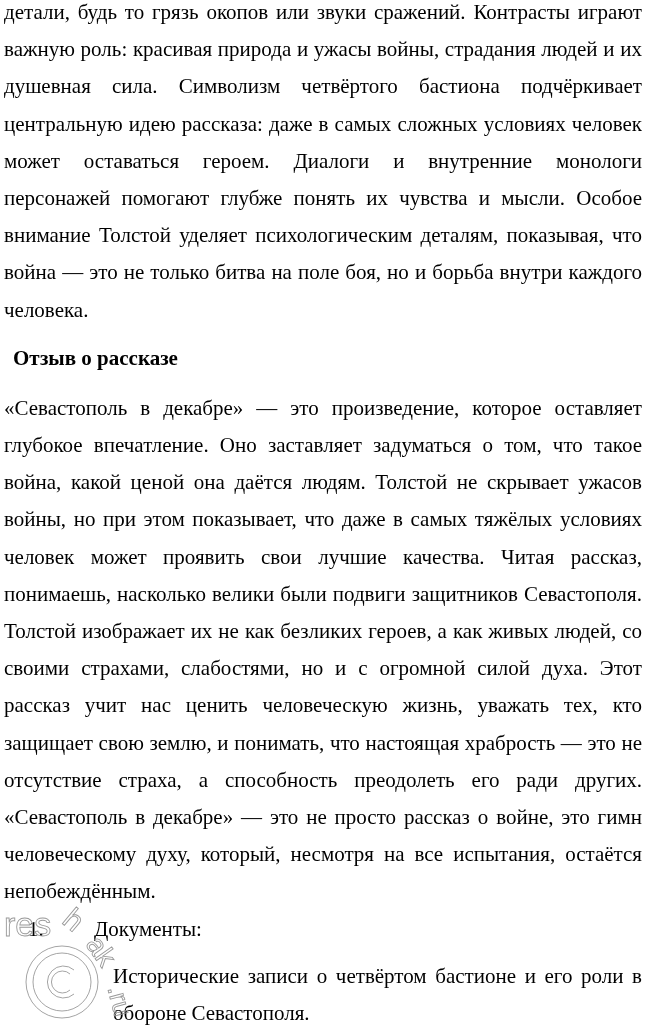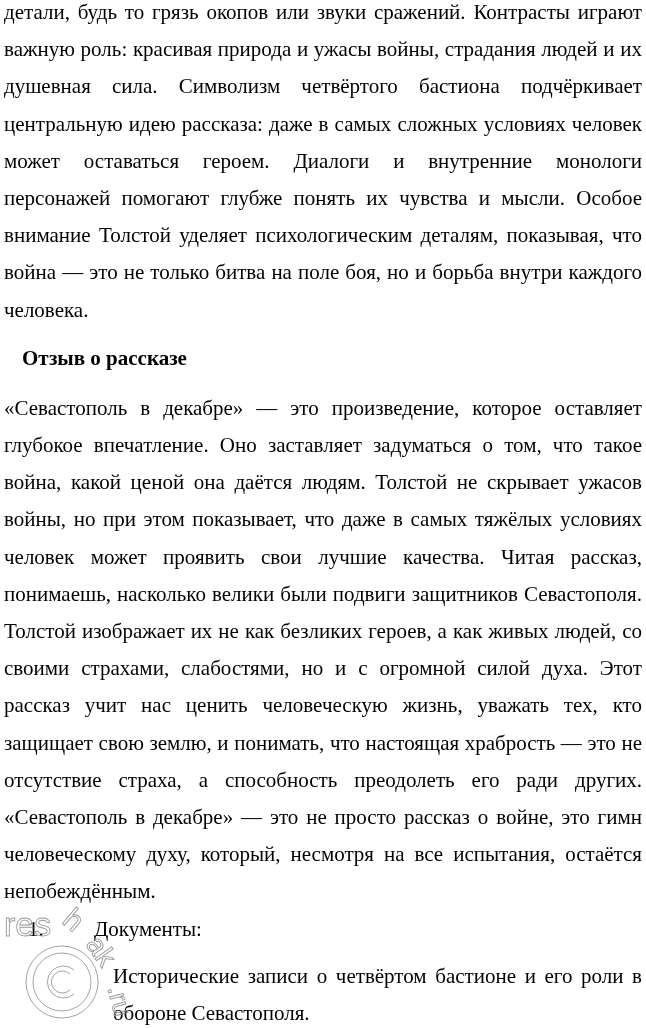--- a/index.html
+++ b/index.html
@@ -22,21 +22,21 @@
       width: 638px;
     }
     p.body {
       margin: 0;
       font-size: 21px;
       line-height: 37.2px;
       text-align: justify;
       text-align-last: left;
     }
     h3.section {
-      margin: 11px 0 13px 18px;
+      margin: 11px 0 13px 9px;
       font-size: 21px;
       font-weight: bold;
       line-height: 37px;
     }
     ol.materials {
       margin: 0;
       padding: 0;
       list-style: none;
     }
     ol.materials > li {

